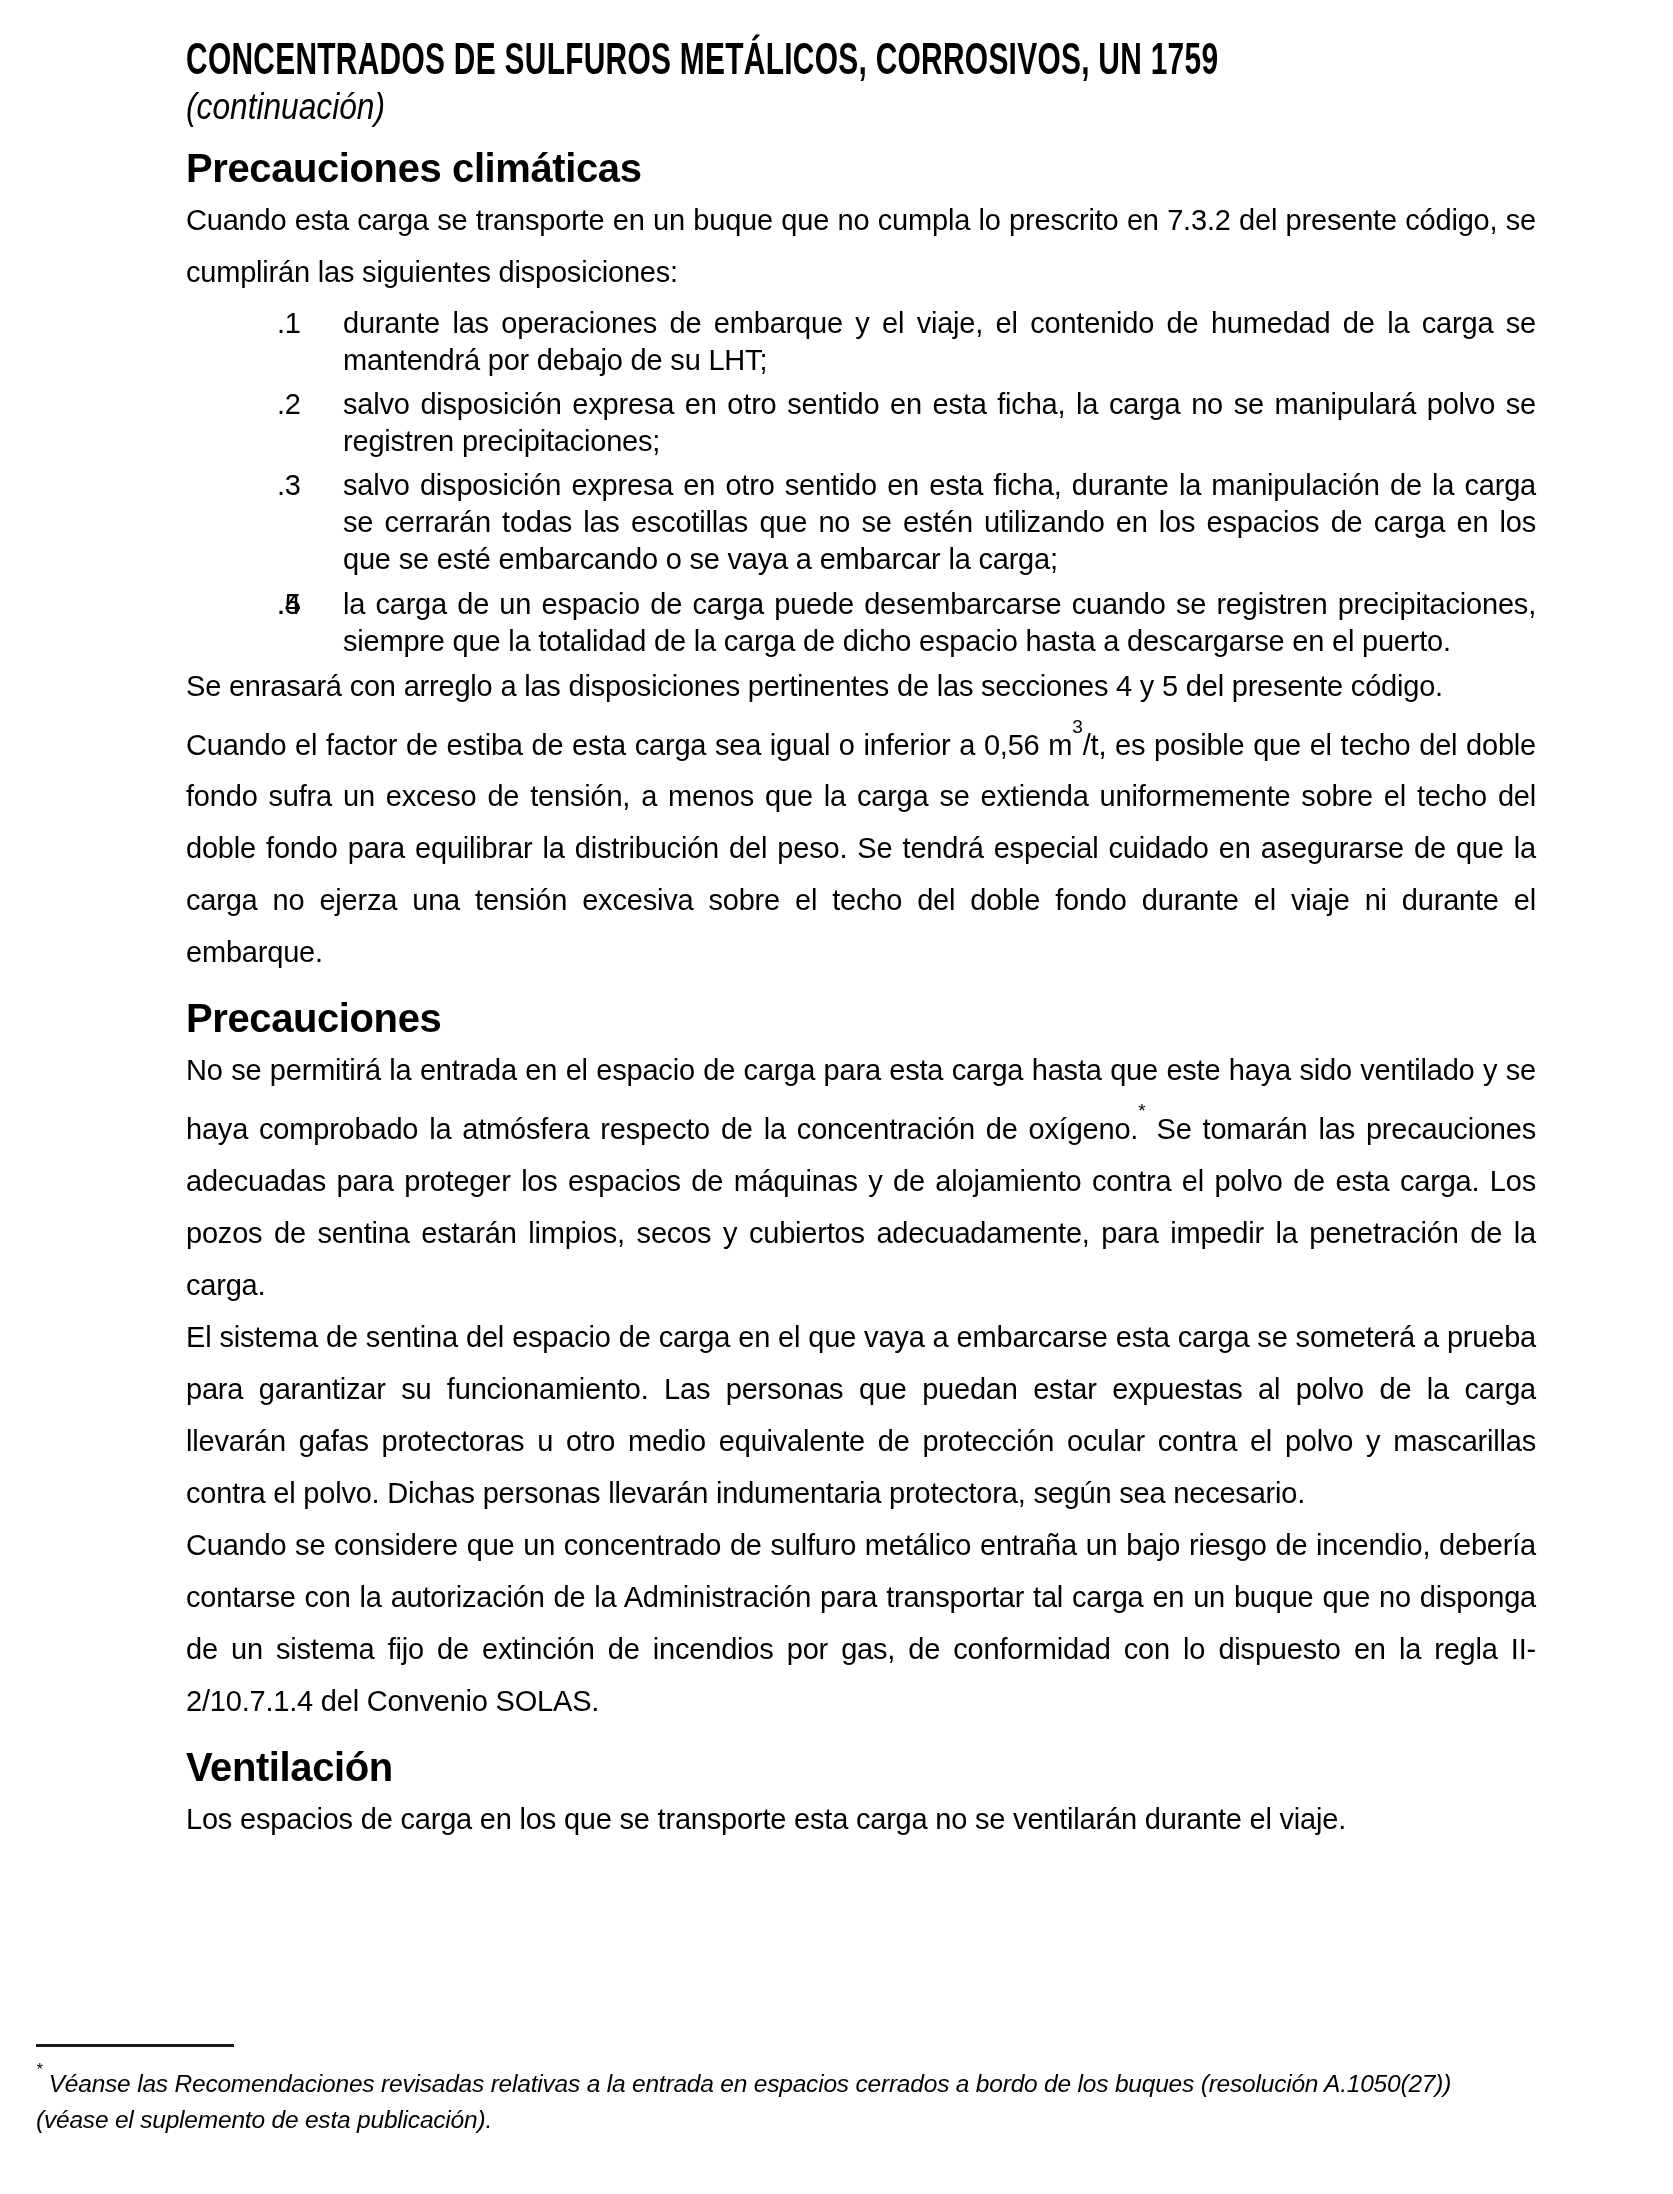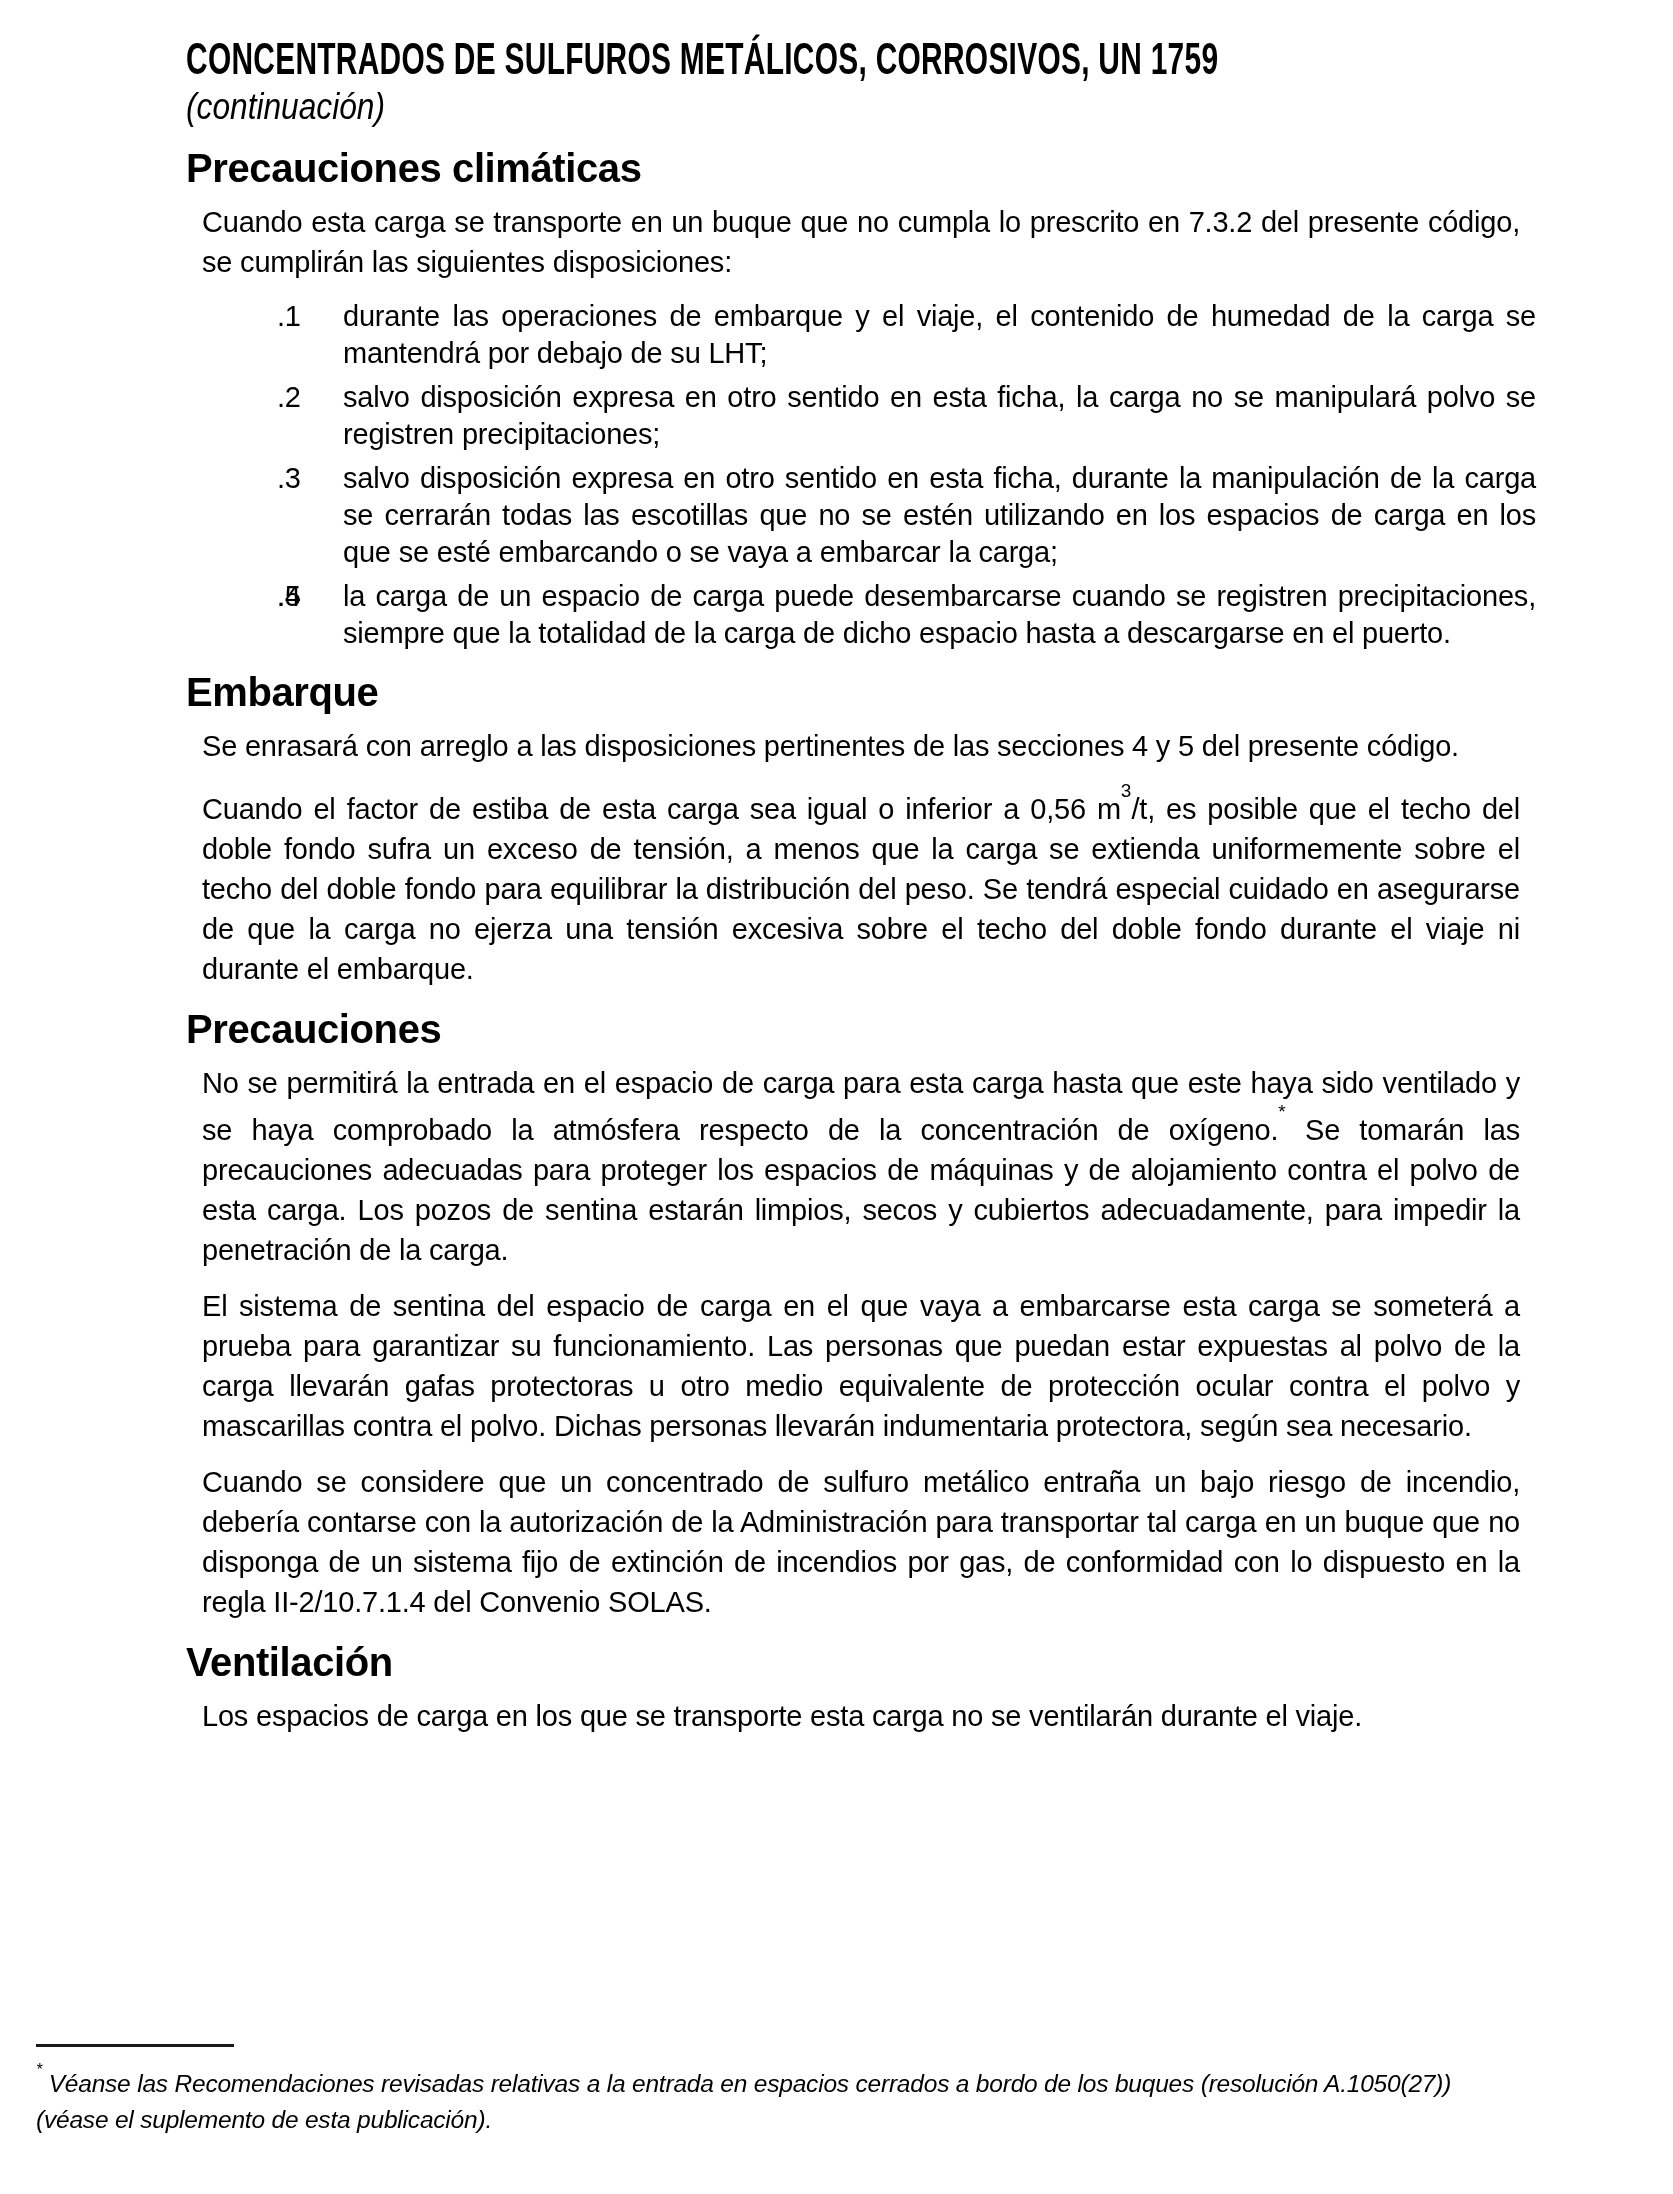--- a/index.html
+++ b/index.html
@@ -41,24 +41,24 @@
   }
   h2 {
     font-size: 40px;
     line-height: 36px;
     font-weight: bold;
     letter-spacing: -0.4px;
     margin: 22px 0 8px 0;
   }
   p {
     font-size: 29px;
-    line-height: 40px;
+    line-height: 52px;
     letter-spacing: -0.2px;
     text-align: justify;
-    margin: 16px;
+    margin: 0;
   }
   .list {
     margin-top: 2.4px;
   }
   .item {
     position: relative;
     padding-left: 157px;
     margin-top: 7.1px;
   }
   .item .num {
@@ -134,21 +134,20 @@
           <span class="num">.4</span>
         </div>
         <div class="item">
           <span class="num">.5</span>
           <div class="txt">la carga de un espacio de carga puede desembarcarse cuando se registren precipitaciones, siempre que la totalidad de la carga de dicho espacio hasta a descargarse en el puerto.</div>
         </div>
       </div>
     </section>
 
     <section>
-      <h2>Embarque</h2>
       <p>Se enrasará con arreglo a las disposiciones pertinentes de las secciones 4 y 5 del presente código.</p>
       <p><span>Cuando el factor de estiba de esta carga sea igual o inferior a 0,56 m</span><sup class="body-sup">3</sup><span>/t, es posible que el techo del doble fondo sufra un exceso de tensión, a menos que la carga se extienda uniformemente sobre el techo del doble fondo para equilibrar la distribución del peso. Se tendrá especial cuidado en asegurarse de que la carga no ejerza una tensión excesiva sobre el techo del doble fondo durante el viaje ni durante el embarque.</span></p>
     </section>
 
     <section>
       <h2>Precauciones</h2>
       <p><span>No se permitirá la entrada en el espacio de carga para esta carga hasta que este haya sido ventilado y se haya comprobado la atmósfera respecto de la concentración de oxígeno.</span><sup class="body-sup">*</sup><span> Se tomarán las precauciones adecuadas para proteger los espacios de máquinas y de alojamiento contra el polvo de esta carga. Los pozos de sentina estarán limpios, secos y cubiertos adecuadamente, para impedir la penetración de la carga.</span></p>
       <p>El sistema de sentina del espacio de carga en el que vaya a embarcarse esta carga se someterá a prueba para garantizar su funcionamiento. Las personas que puedan estar expuestas al polvo de la carga llevarán gafas protectoras u otro medio equivalente de protección ocular contra el polvo y mascarillas contra el polvo. Dichas personas llevarán indumentaria protectora, según sea necesario.</p>
       <p>Cuando se considere que un concentrado de sulfuro metálico entraña un bajo riesgo de incendio, debería contarse con la autorización de la Administración para transportar tal carga en un buque que no disponga de un sistema fijo de extinción de incendios por gas, de conformidad con lo dispuesto en la regla II-2/10.7.1.4 del Convenio SOLAS.</p>
     </section>

